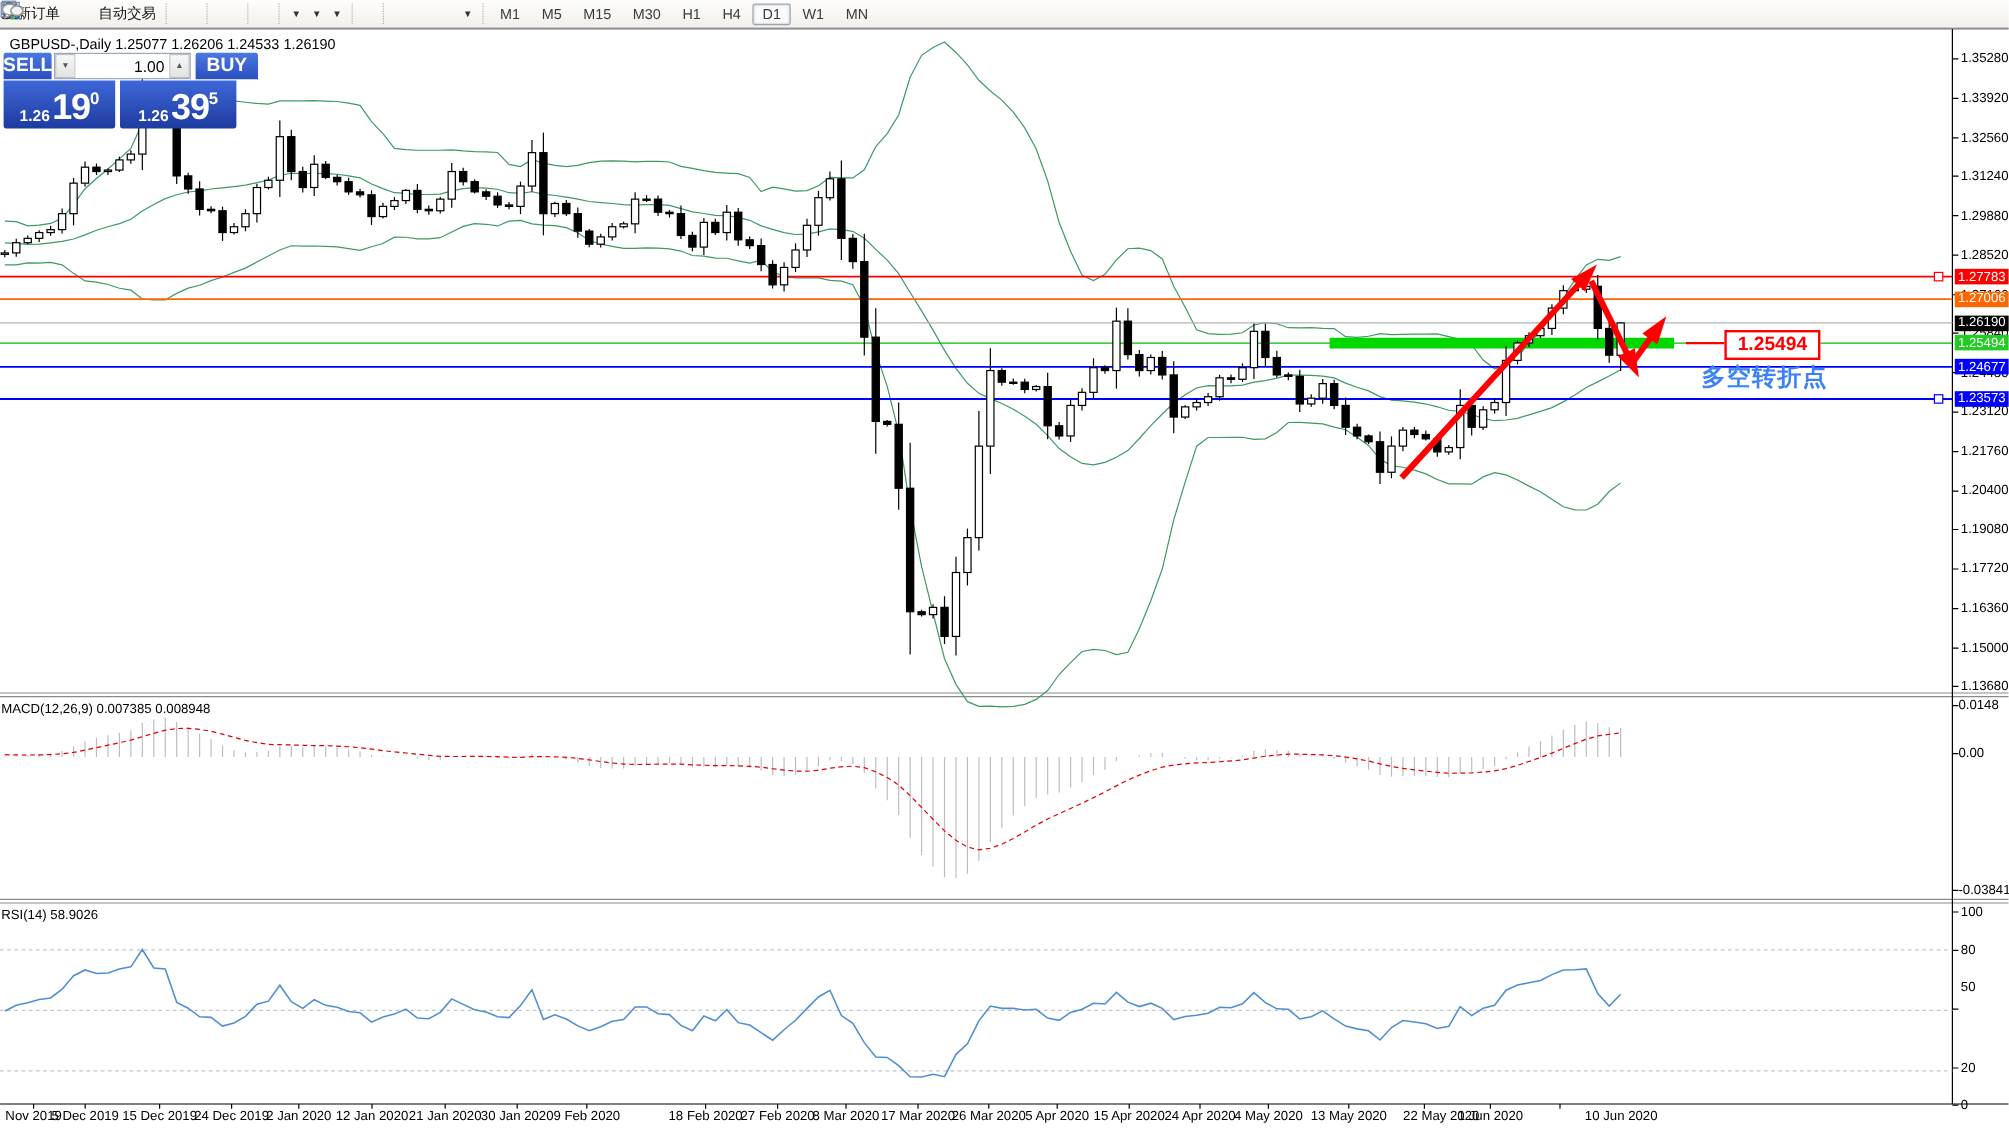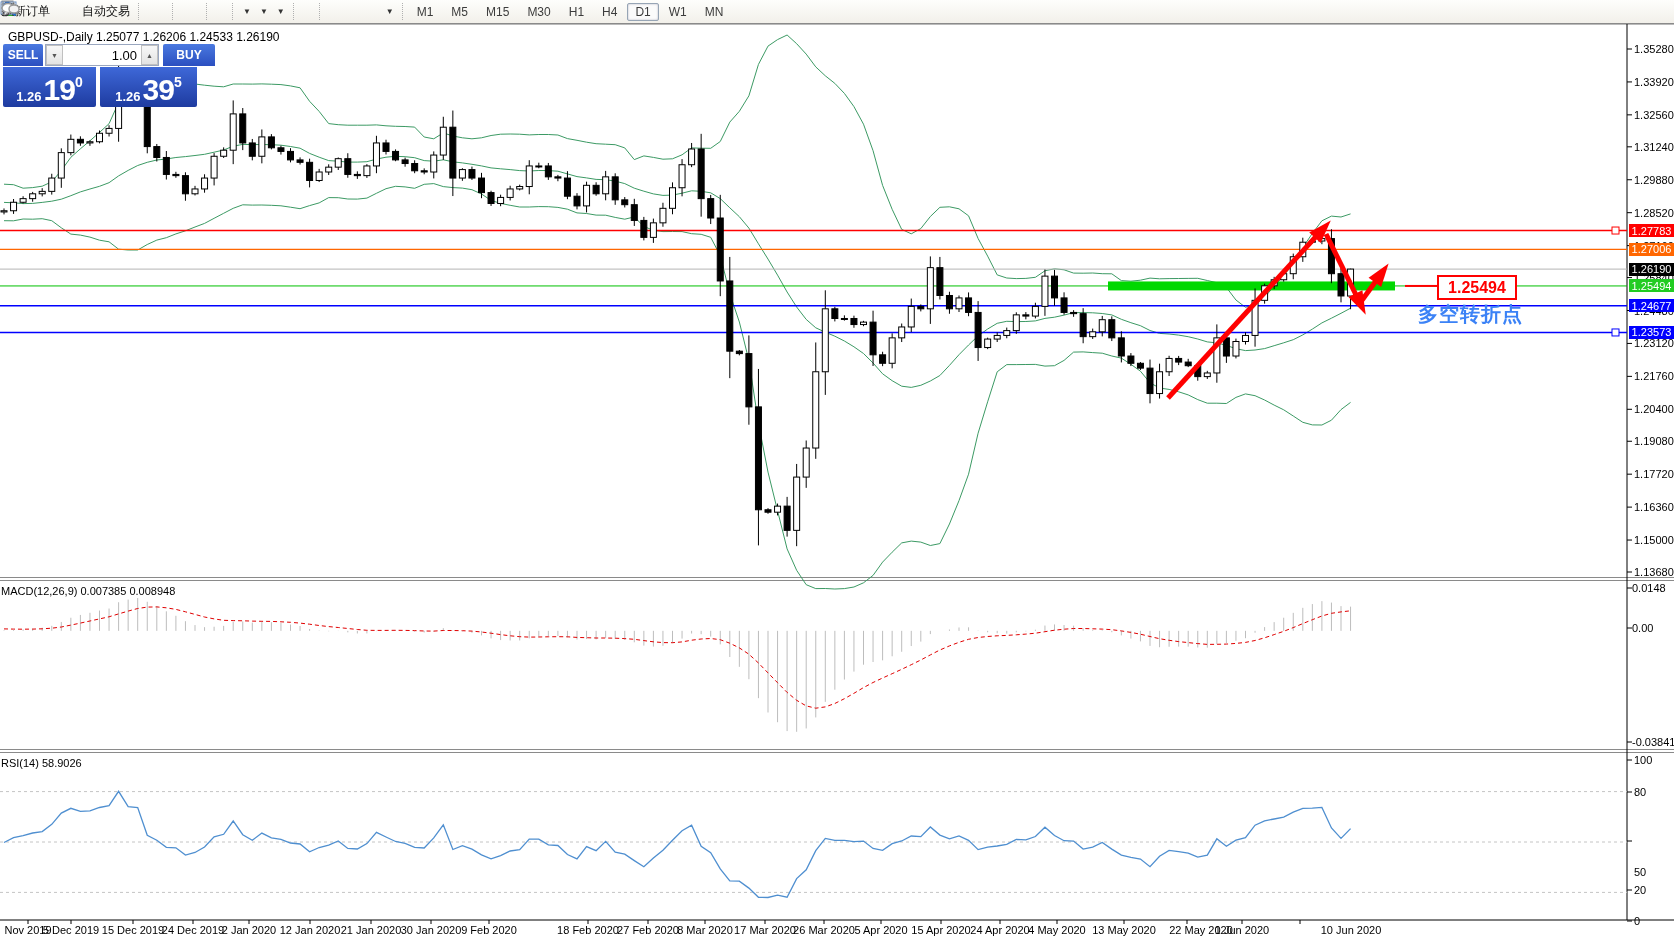--- a/index.html
+++ b/index.html
@@ -17,21 +17,21 @@
   .caret{font-size:8px;color:#333;margin-left:1px;}
   .tf{padding:1px 7px;margin:0 1px;color:#3c3c3c;font-size:12px;border:1px solid transparent;border-radius:2px;}
   .tf.active{background:#fbfbfb;border:1px solid #97a5b5;box-shadow:inset 0 0 2px #aab;}
   #tb-right{margin-left:auto;display:flex;align-items:center;margin-right:6px;}
   
   .abs{position:absolute;}
   #chart-title{left:8px;top:30px;font-size:12px;color:#000;z-index:6;}
   
   #ocp{left:3px;top:44px;z-index:7;width:212px;font-family:"Liberation Sans",sans-serif;}
   #ocp-row1{display:flex;height:22px;}
-  .ocp-btn{background:linear-gradient(#4a79e0,#2b4fc0);color:#fff;font-size:12px;font-weight:bold;
+  .ocp-btn{background:linear-gradient(#4a79e0,#2b4fc0);color:#fff;font-size:16px;font-weight:bold;
     display:flex;align-items:center;justify-content:center;border-radius:2px 2px 0 0;}
   #sell-btn{width:40px;}
   #buy-btn{width:52px;margin-left:2px;}
   #vol-wrap{display:flex;flex:1;margin:0 2px;border:1px solid #9aa7c0;background:#fff;height:20px;}
   .spin{width:15px;background:linear-gradient(#f8f8f8,#e3e3e3);border:1px solid #c0c0c0;
     display:flex;align-items:center;justify-content:center;font-size:7px;color:#555;}
   #vol-input{flex:1;border:0;outline:0;text-align:right;font-size:13px;padding:0 4px;width:50px;}
   #ocp-row2{display:flex;height:40px;margin-top:1px;}
   .price-box{background:linear-gradient(#3e68d8,#1e3ba0);color:#fff;display:flex;align-items:flex-end;
     justify-content:center;padding-bottom:3px;border-radius:0 0 2px 2px;}
@@ -851,21 +851,21 @@
       <div class="ylab" style="top: 435.251px; left: 1634px;">1.19080</div>
       <div class="ylab" style="top: 468.18px; left: 1634px;">1.17720</div>
       <div class="ylab" style="top: 501.11px; left: 1634px;">1.16360</div>
       <div class="ylab" style="top: 534.04px; left: 1634px;">1.15000</div>
       <div class="ylab" style="top: 566.001px; left: 1634px;">1.13680</div>
       <div class="ylab" style="top: 582px; left: 1632px;">0.0148</div>
       <div class="ylab" style="top: 622px; left: 1632px;">0.00</div>
       <div class="ylab" style="top: 736px; left: 1632px;">-0.038415</div>
       <div class="ylab" style="top: 754px; left: 1634px;">100</div>
       <div class="ylab" style="top: 786px; left: 1634px;">80</div>
-      <div class="ylab" style="top: 866px; left: 1634px;">50</div>
+      <div class="ylab" style="top: 817px; left: 1634px;">50</div>
       <div class="ylab" style="top: 884px; left: 1634px;">20</div>
       <div class="ylab" style="top: 915px; left: 1634px;">0</div>
       <div class="dlab" style="left: 28px;">Nov 2019</div>
       <div class="dlab" style="left: 71px;">5 Dec 2019</div>
       <div class="dlab" style="left: 133px;">15 Dec 2019</div>
       <div class="dlab" style="left: 193px;">24 Dec 2019</div>
       <div class="dlab" style="left: 249px;">2 Jan 2020</div>
       <div class="dlab" style="left: 310px;">12 Jan 2020</div>
       <div class="dlab" style="left: 371px;">21 Jan 2020</div>
       <div class="dlab" style="left: 431px;">30 Jan 2020</div>

